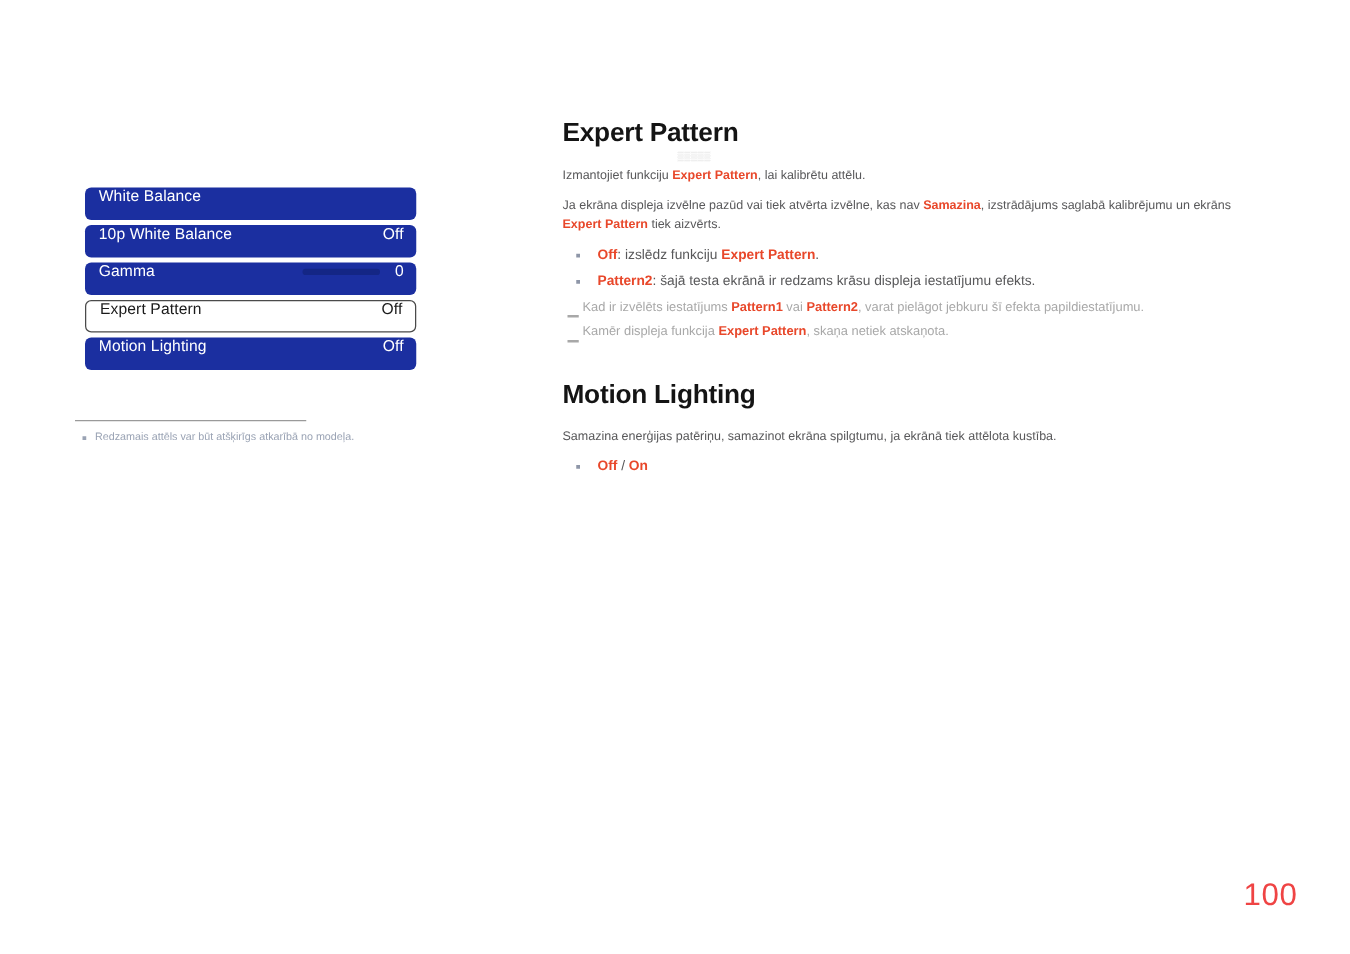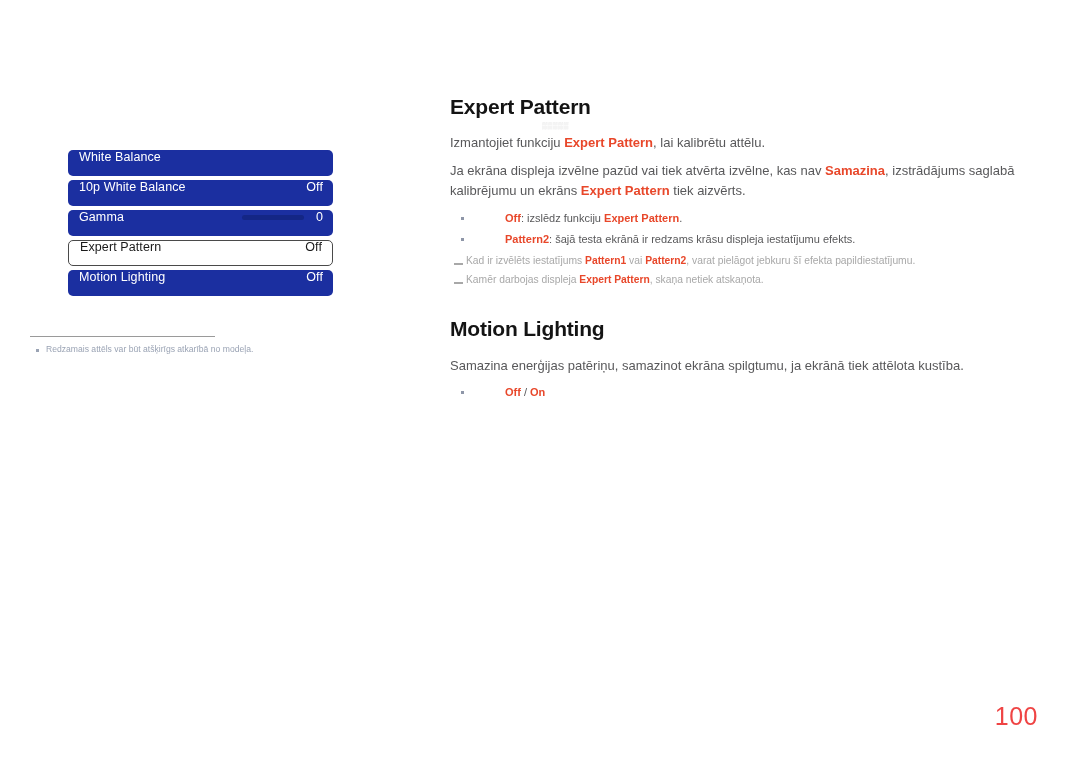--- a/index.html
+++ b/index.html
@@ -63,21 +63,21 @@
     height: 5px;
     background: #142685;
     border-radius: 3px;
     margin-right: 12px;
     flex: 0 0 auto;
   }
 
   
   #left-foot {
     position: absolute;
-    left: 30px;
+    left: 60px;
     top: 336px;
     width: 290px;
   }
   #left-foot .rule {
     width: 185px;
     height: 1px;
     background: #9a9a9a;
     margin-bottom: 7px;
   }
   #left-foot .foot-line {
@@ -110,21 +110,21 @@
     margin: 0 0 14px 0;
     letter-spacing: -.2px;
     line-height: 1.15;
   }
   h1.section-title.second {
     margin-top: 30px;
     margin-bottom: 14px;
   }
 
   p.para {
-    font-size: 13px;
+    font-size: 10px;
     line-height: 1.55;
     margin: 0 0 8px 0;
     color: #58585a;
   }
 
   .kw {
     color: #e8472a;
     font-weight: bold;
   }
 
@@ -143,29 +143,28 @@
   }
   ul.bullets li .b-dot {
     width: 3px;
     height: 3px;
     background: #8e96a8;
     margin: 7px 14px 0 11px;
     flex: 0 0 auto;
   }
   ul.bullets li .b-text {
     flex: 1 1 auto;
-    margin-left: 27px;
   }
 
   .notes {
     margin-top: 4px;
   }
   .note-line {
     display: flex;
-    align-items: center;
+    align-items: flex-end;
     font-size: 10.3px;
     line-height: 1.5;
     color: #a8a8a8;
     margin-bottom: 4px;
   }
   .note-line .n-dash {
     width: 9px;
     height: 1.6px;
     background: #a8a8a8;
     margin: 7px 3px 0 4px;
@@ -269,21 +268,21 @@
 
   <div class="notes">
 
     <div class="note-line">
       <span class="n-dash"></span>
       <span class="n-text"><span>Kad ir izvēlēts iestatījums </span><span class="kw">Pattern1</span><span> vai </span><span class="kw">Pattern2</span><span>, varat pielāgot jebkuru šī efekta papildiestatījumu.</span></span>
     </div>
 
     <div class="note-line">
       <span class="n-dash"></span>
-      <span class="n-text"><span>Kamēr darbojas displeja </span><span class="kw">Expert Pattern</span><span>, skaņa netiek atskaņota.</span></span>
+      <span class="n-text"><span>Kamēr displeja funkcija </span><span class="kw">Expert Pattern</span><span>, skaņa netiek atskaņota.</span></span>
     </div>
 
 
   </div>
 
   <h1 class="section-title second">Motion Lighting</h1>
 
   <p class="para">Samazina enerģijas patēriņu, samazinot ekrāna spilgtumu, ja ekrānā tiek attēlota kustība.</p>
 
   <ul class="bullets">

